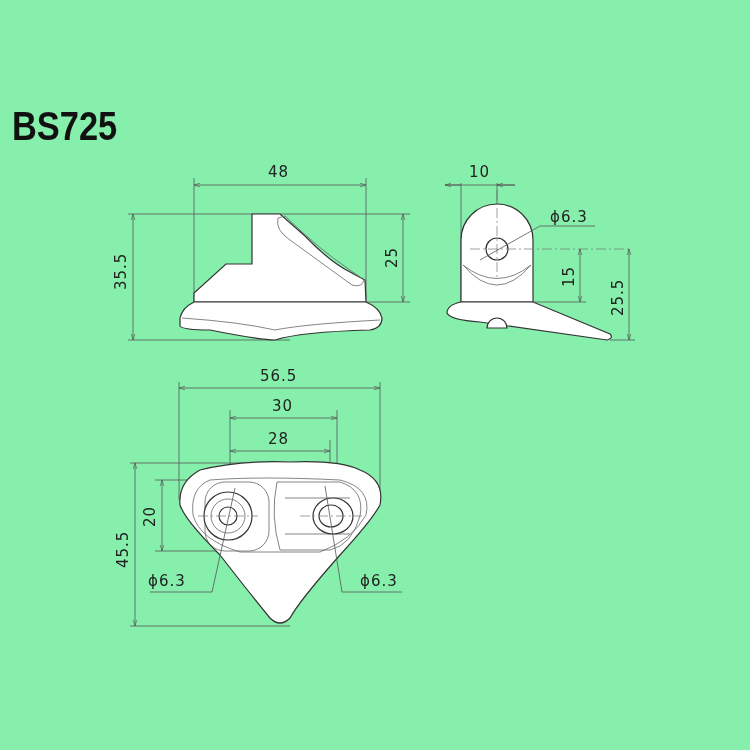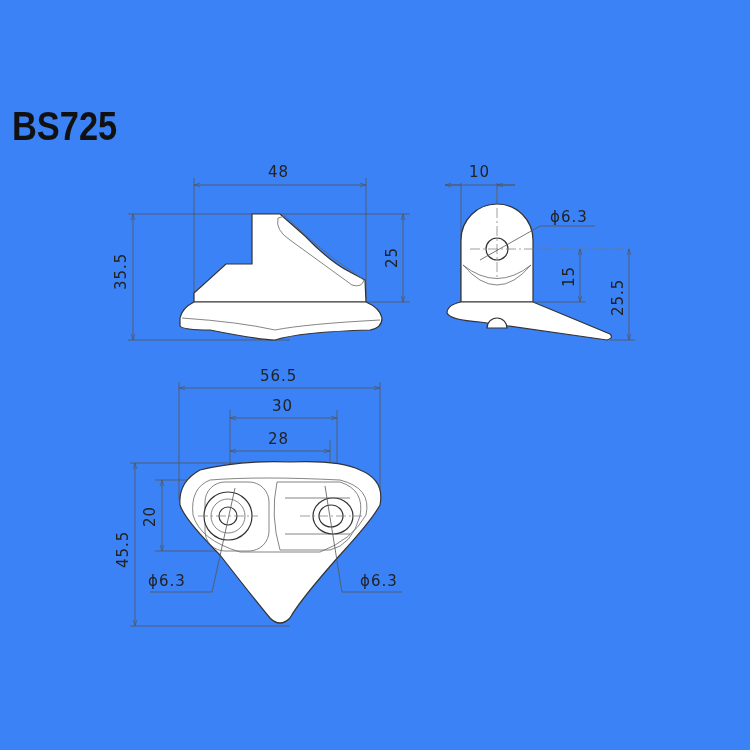--- a/index.html
+++ b/index.html
@@ -1,16 +1,16 @@
 <!DOCTYPE html>
 <html><head>
 <meta charset="utf-8">
 <style>
   html, body { margin:0; padding:0; background:#ffffff; }
-  #canvas { position:relative; width:750px; height:750px; background:#3b82f6; overflow:hidden; }
+  #canvas { position:relative; width:750px; height:750px; background:#86efac; overflow:hidden; }
   #title { position:absolute; left:12px; top:104px; font-family:"Liberation Sans", sans-serif; font-weight:bold; font-size:40px; color:#111; letter-spacing:0px; transform:scaleX(0.86); transform-origin:left top; }
   svg { position:absolute; left:0; top:0; }
   .dim { font-family:"DejaVu Sans", sans-serif; font-size:15px; fill:#222; letter-spacing:1px; }
   .thin { stroke:#555; stroke-width:0.8; fill:none; }
   .part { stroke:#333; stroke-width:1.2; fill:#fff; }
   .partl { stroke:#666; stroke-width:0.8; fill:none; }
   .center { stroke:#777; stroke-width:0.7; fill:none; stroke-dasharray:10 3 2 3; }
 </style>
 </head>
 <body>

